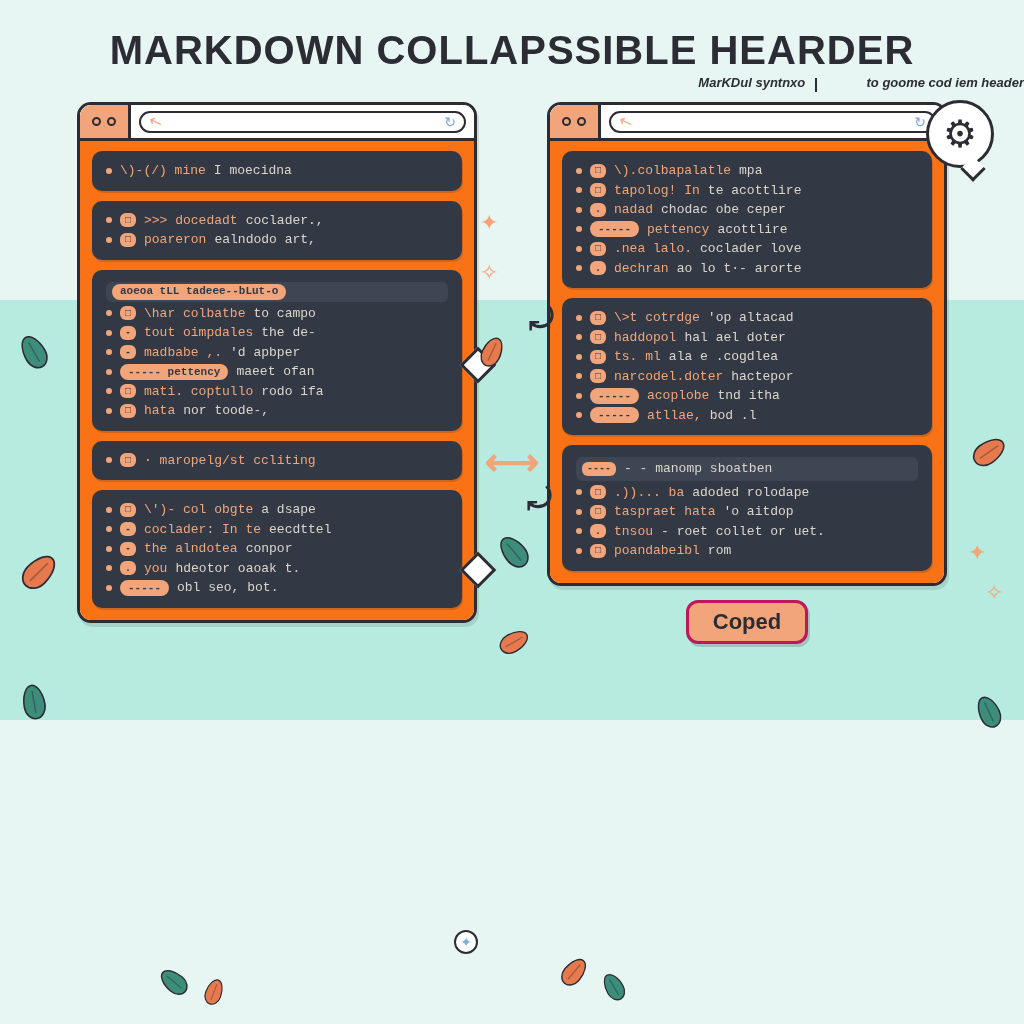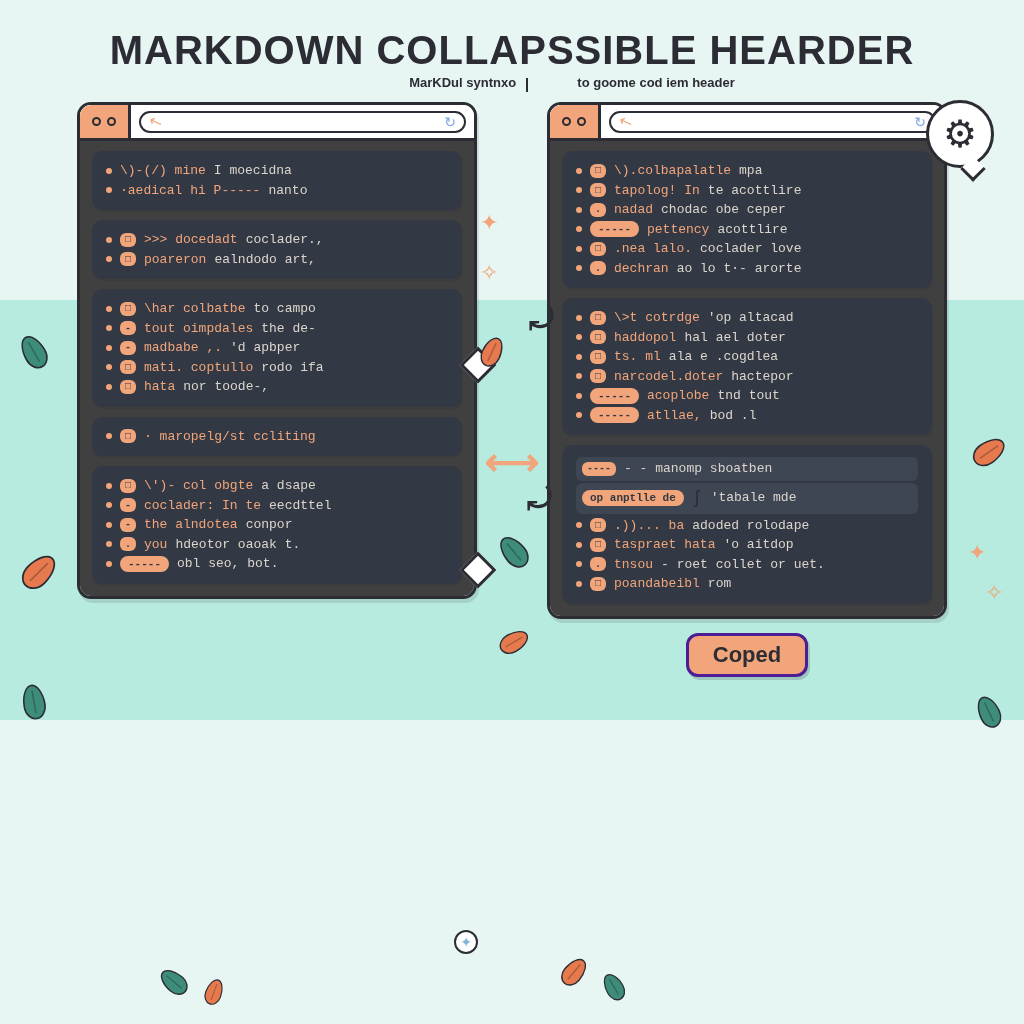--- a/index.html
+++ b/index.html
@@ -26,26 +26,27 @@
     margin-top: 28px;
     font-size: 40px;
     font-weight: 800;
     letter-spacing: 1px;
     color: #2c2c34;
     text-transform: uppercase;
   }
   .subtitle-row {
     position: relative;
     z-index: 2;
-    text-align: center;
+    text-align: right;
     margin-left: 120px;
     margin-top: 2px;
     font-size: 13px;
     color: #2c2c34;
     font-weight: 600;
+    font-style: italic;
   }
   .subtitle-row .sub1 { color: #2c2c34; }
   .subtitle-row .sub2 { margin-left: 40px; color: #2c2c34; }
   .subtitle-tick {
     display:inline-block;
     width: 2px;
     height: 14px;
     background:#2c2c34;
     vertical-align:middle;
     margin: 0 6px -2px 6px;
@@ -107,21 +108,21 @@
   }
   .addr-left-icon {
     font-size:16px;
     color:#f2a57a;
     margin-right:6px;
     transform: rotate(-20deg);
   }
   .addr-right { margin-left:auto; color:#7fa4e6; font-size:14px; }
 
   .browser-body {
-    background:#404040;
+    background:#f97316;
     padding: 10px 12px 12px 12px;
     display:flex;
     flex-direction:column;
     gap:10px;
   }
 
   .code-block {
     background:#333944;
     border-radius:10px;
     padding:10px 14px;
@@ -188,21 +189,21 @@
   }
   .gear-icon { font-size:38px; color:#2c2c34; }
 
   .btn-row {
     display:flex;
     justify-content:center;
     margin-top:14px;
   }
   .btn {
     background:#f2a57a;
-    border:3px solid #4c1d95;
+    border:3px solid #be185d;
     border-radius:12px;
     padding:6px 24px;
     font-size:22px;
     font-weight:700;
     color:#2c2c34;
     cursor:pointer;
     box-shadow:2px 3px 0 #2c2c3433;
   }
 
   .sparkle { position:absolute; color:#f2a57a; font-size:22px; z-index:2; }
@@ -273,58 +274,61 @@
           <span class="addr-right">↻</span>
         </div>
       </div>
       <div class="browser-body" id="left-body">
           <div class="code-block">
             <div class="code-line">
               <span class="bullet"></span>
               <span class="tok-o">\)-(/) mine</span>
               <span class="tok-d"> I moecidna</span>
             </div>
-            <div class="code-line">
-              <span class="bullet"></span>
-              <span class="tok-o">·aedical hi  P-----</span>
-              <span class="tok-d">  nanto</span>
-            </div>
           </div>
           <div class="code-block">
             <div class="code-line">
               <span class="bullet"></span>
               <span class="pill pill-sm">□</span>
               <span class="tok-o">&gt;&gt;&gt; docedadt</span>
               <span class="tok-d"> coclader.,</span>
             </div>
             <div class="code-line">
               <span class="bullet"></span>
               <span class="pill pill-sm">□</span>
               <span class="tok-o"> poareron</span>
               <span class="tok-d"> ealndodo  art,</span>
             </div>
           </div>
           <div class="code-block">
+            <div class="hl-row">
+              <span class="pill">aoeoa tLL tadeee--bLut-o</span>
+            </div>
             <div class="code-line">
               <span class="bullet"></span>
               <span class="pill pill-sm">□</span>
               <span class="tok-o">\har colbatbe</span>
               <span class="tok-d"> to  campo</span>
             </div>
             <div class="code-line">
               <span class="bullet"></span>
               <span class="pill pill-sm">-</span>
               <span class="tok-o"> tout oimpdales</span>
               <span class="tok-d"> the  de-</span>
             </div>
             <div class="code-line">
               <span class="bullet"></span>
               <span class="pill pill-sm">-</span>
               <span class="tok-o"> madbabe ,.</span>
               <span class="tok-d"> 'd  apbper</span>
+            </div>
+            <div class="code-line">
+              <span class="bullet"></span>
+              <span class="pill">----- pettency</span>
+              <span class="tok-d">  maeet ofan</span>
             </div>
             <div class="code-line">
               <span class="bullet"></span>
               <span class="pill pill-sm">□</span>
               <span class="tok-o"> mati.  coptullo</span>
               <span class="tok-d">  rodo ifa</span>
             </div>
             <div class="code-line">
               <span class="bullet"></span>
               <span class="pill pill-sm">□</span>
@@ -449,38 +453,33 @@
             <div class="code-line">
               <span class="bullet"></span>
               <span class="pill pill-sm">□</span>
               <span class="tok-o"> narcodel.doter</span>
               <span class="tok-d">   hactepor</span>
             </div>
             <div class="code-line">
               <span class="bullet"></span>
               <span class="pill">-----</span>
               <span class="tok-o">  acoplobe</span>
-              <span class="tok-d">  tnd tout</span>
+              <span class="tok-d">  tnd itha</span>
             </div>
             <div class="code-line">
               <span class="bullet"></span>
               <span class="pill">-----</span>
               <span class="tok-o">  atllae,</span>
               <span class="tok-d"> bod .l</span>
             </div>
           </div>
           <div class="code-block">
             <div class="hl-row">
               <span class="pill pill-sm">----</span>
               <span class="tok-d">  - -  manomp  sboatben</span>
-            </div>
-            <div class="hl-row">
-              <span class="pill">op  anptlle de</span>
-              <span style="color: rgb(44, 44, 52); font-size: 18px;">∫</span>
-              <span class="tok-d"> 'tabale  mde</span>
             </div>
             <div class="code-line">
               <span class="bullet"></span>
               <span class="pill pill-sm">□</span>
               <span class="tok-o"> .))... ba</span>
               <span class="tok-d">  adoded  rolodape</span>
             </div>
             <div class="code-line">
               <span class="bullet"></span>
               <span class="pill pill-sm">□</span>

